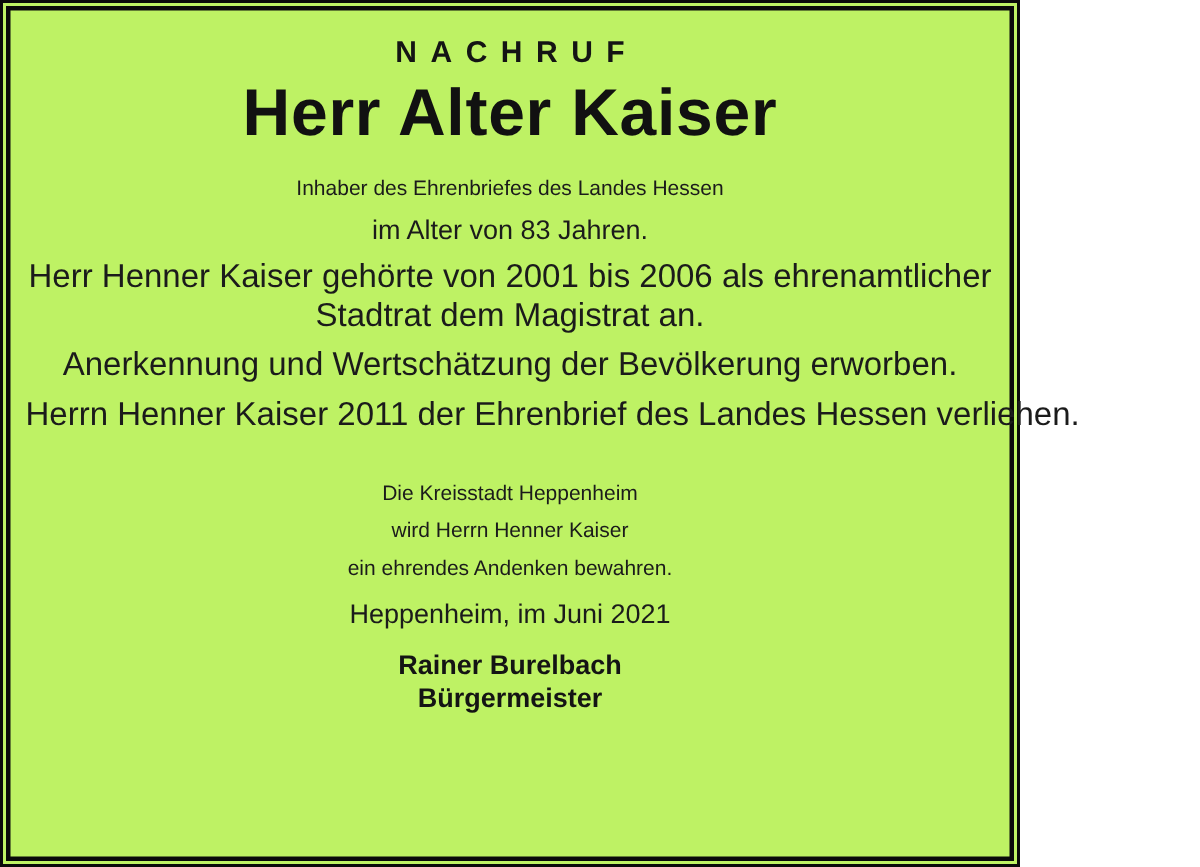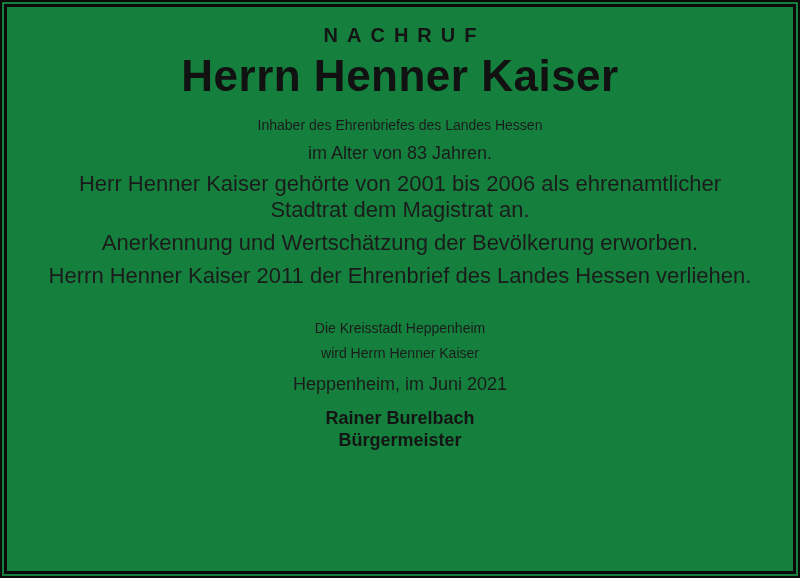--- a/index.html
+++ b/index.html
@@ -6,23 +6,23 @@
   html, body {
     width: 800px;
     height: 578px;
     background: #ffffff;
     font-family: "Liberation Sans", "DejaVu Sans", sans-serif;
     color: #1b1b1b;
     overflow: hidden;
   }
   .canvas {
     position: relative;
-    width: 800px;
+    width: 680px;
     height: 578px;
-    background: #15803d;
+    background: #bef264;
     text-decoration: underline;
   }
   
   .frame-outer {
     position: absolute;
     inset: 0;
     border: 2px solid #0a0a0a;
   }
   .frame-inner {
     position: absolute;
@@ -92,21 +92,21 @@
 <body>
 
 <div class="canvas">
   <div class="frame-outer"></div>
   <div class="frame-inner">
     <div class="notice">
 
       <div class="kicker">NACHRUF</div>
 
 
-      <div class="deceased-name">Herrn Henner Kaiser</div>
+      <div class="deceased-name">Herr Alter Kaiser</div>
 
       <div class="honor">Inhaber des Ehrenbriefes des Landes Hessen</div>
 
       <div class="age">im Alter von 83 Jahren.</div>
 
       <div class="para">
         <div>Herr Henner Kaiser gehörte von 2001 bis 2006 als ehrenamtlicher</div>
         <div>Stadtrat dem Magistrat an.</div>
       </div>
 
@@ -114,20 +114,21 @@
         <div>Anerkennung und Wertschätzung der Bevölkerung erworben.</div>
       </div>
 
       <div class="para">
         <div>Herrn Henner Kaiser 2011 der Ehrenbrief des Landes Hessen verliehen.</div>
       </div>
 
       <div class="remembrance">
         <div>Die Kreisstadt Heppenheim</div>
         <div>wird Herrn Henner Kaiser</div>
+        <div>ein ehrendes Andenken bewahren.</div>
       </div>
 
       <div class="place-date">Heppenheim, im Juni 2021</div>
 
       <div class="signature">
         <div>Rainer Burelbach</div>
         <div>Bürgermeister</div>
       </div>
 
     </div>

